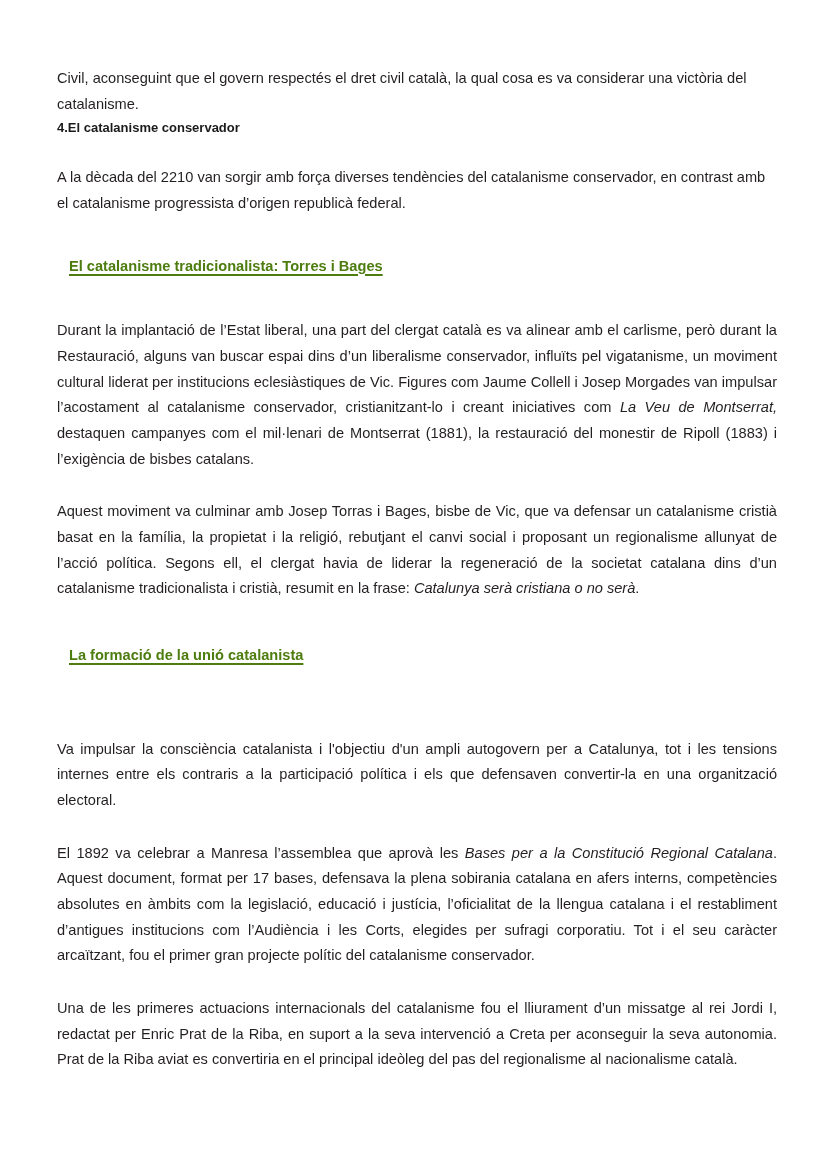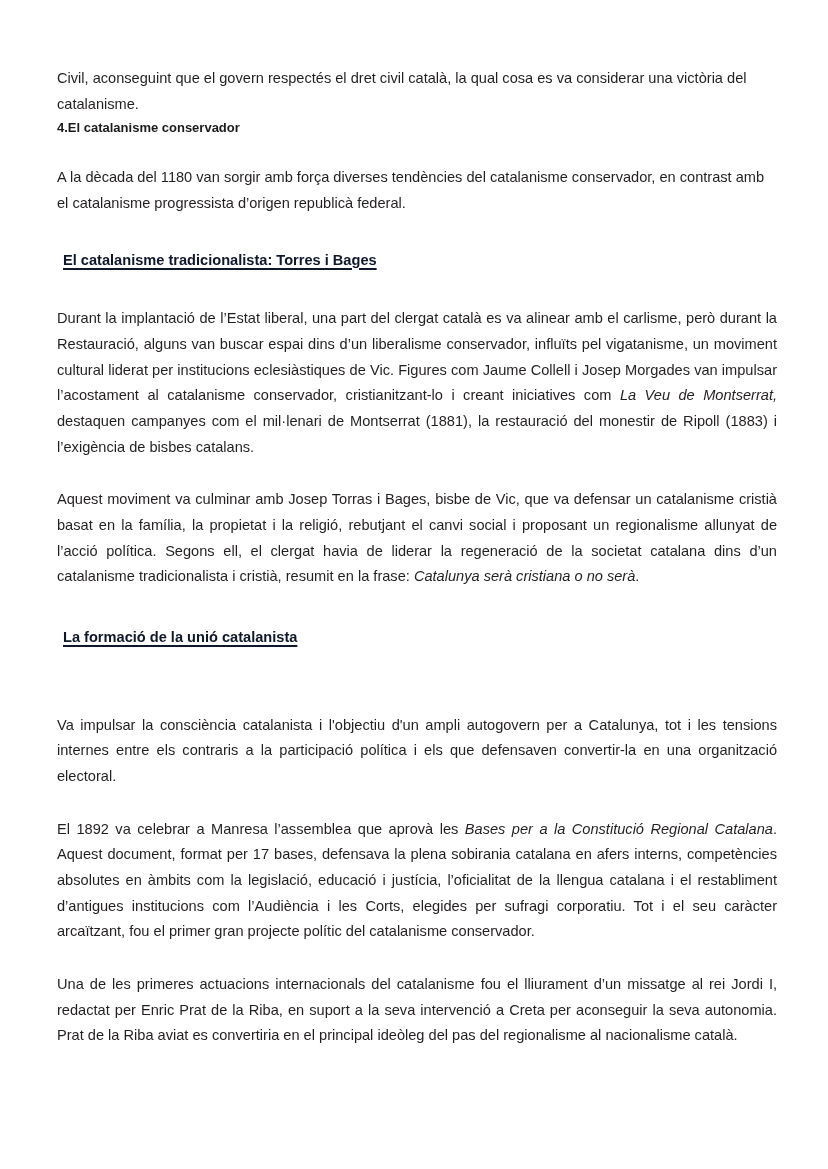--- a/index.html
+++ b/index.html
@@ -39,25 +39,25 @@
   }
   .heading-bold {
     margin: 0;
     font-size: 13px;
     line-height: 1.76;
     font-weight: bold;
     color: #1a1a1a;
     text-align: left;
   }
   .heading-underline {
-    margin: 6px;
+    margin: 12px;
     font-size: 14.6px;
     line-height: 1.76;
     font-weight: bold;
-    color: #0f172a;
+    color: #4d7c0f;
     text-align: left;
     text-decoration: underline;
     text-underline-offset: 3px;
     text-decoration-thickness: 1.6px;
   }
   .gap-md { height: 25px; }
   .gap-lg { height: 27px; }
   .gap-xl { height: 29px; }
   i, .it {
   }
@@ -67,21 +67,21 @@
 
 <div class="page">
   <div class="doc-body">
 
     <p class="para flush">Civil, aconseguint que el govern respectés el dret civil català, la qual cosa es va considerar una victòria del catalanisme.</p>
 
     <p class="heading-bold">4.El catalanisme conservador</p>
 
     <div class="gap-md"></div>
 
-    <p class="para flush">A la dècada del 1180 van sorgir amb força diverses tendències del catalanisme conservador, en contrast amb el catalanisme progressista d’origen republicà federal.</p>
+    <p class="para flush">A la dècada del 2210 van sorgir amb força diverses tendències del catalanisme conservador, en contrast amb el catalanisme progressista d’origen republicà federal.</p>
 
     <div class="gap-md"></div>
 
     <p class="heading-underline">El catalanisme tradicionalista: Torres i Bages</p>
 
     <div class="gap-lg"></div>
 
     <p class="para"><span>Durant la implantació de l’Estat liberal, una part del clergat català es va alinear amb el carlisme, però durant la Restauració, alguns van buscar espai dins d’un liberalisme conservador, influïts pel vigatanisme, un moviment cultural liderat per institucions eclesiàstiques de Vic. Figures com Jaume Collell i Josep Morgades van impulsar l’acostament al catalanisme conservador, cristianitzant-lo i creant iniciatives com </span><i>La Veu de Montserrat,</i><span> destaquen campanyes com el mil·lenari de Montserrat (1881), la restauració del monestir de Ripoll (1883) i l’exigència de bisbes catalans.</span></p>
 
     <div class="gap-lg"></div>

